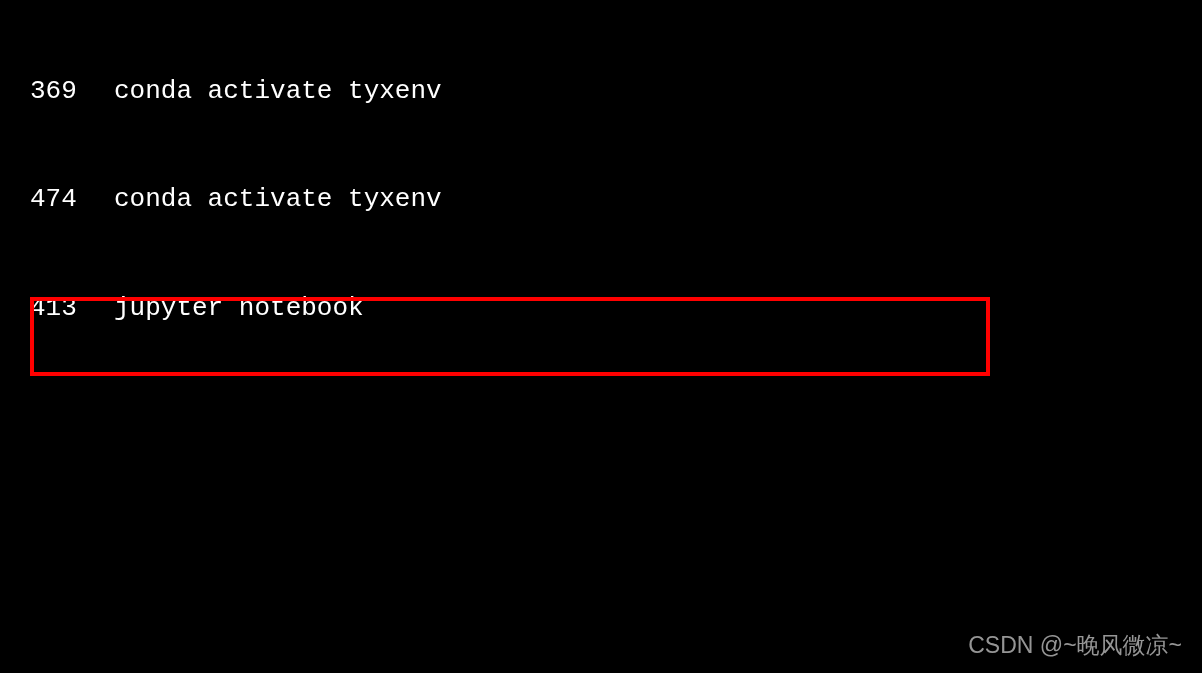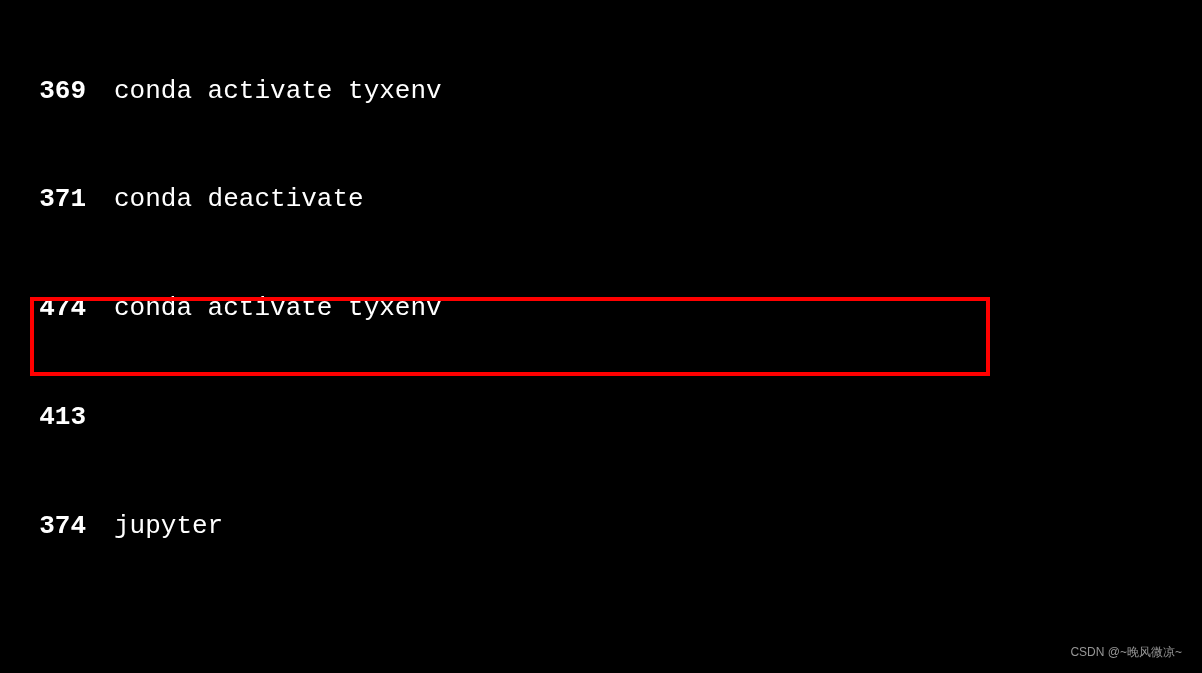--- a/index.html
+++ b/index.html
@@ -22,22 +22,20 @@
     .terminal {
       white-space: pre;
     }
     .line {
       display: flex;
       height: 36px;
       align-items: center;
     }
     .line-num {
       min-width: 56px;
-      text-align: right;
-      font-weight: bold;
     }
     .line-gap {
       width: 28px;
     }
     .line-cmd {
       white-space: pre;
       text-align: right;
     }
     .highlight-box {
       position: absolute;
@@ -47,42 +45,36 @@
       width: 960px;
       height: 79px;
       pointer-events: none;
     }
     .watermark {
       position: absolute;
       bottom: 12px;
       right: 20px;
       color: #b0b0b0;
       font-family: 'Microsoft YaHei', Arial, sans-serif;
-      font-size: 12px;
+      font-size: 23px;
       opacity: 0.85;
     }
   </style>
 </head>
 <body>
 
 <div class="terminal">
   <div class="line">
     <span class="line-num">369</span><span class="line-gap"></span><span class="line-cmd">conda activate tyxenv</span>
   </div>
   <div class="line">
-    <span class="line-num">371</span><span class="line-gap"></span><span class="line-cmd">conda deactivate</span>
-  </div>
-  <div class="line">
     <span class="line-num">474</span><span class="line-gap"></span><span class="line-cmd">conda activate tyxenv</span>
   </div>
   <div class="line">
-    <span class="line-num">413</span><span class="line-gap"></span>
-  </div>
-  <div class="line">
-    <span class="line-num">374</span><span class="line-gap"></span><span class="line-cmd">jupyter</span>
+    <span class="line-num">413</span><span class="line-gap"></span><span class="line-cmd">jupyter notebook</span>
   </div>
   
   
   
   
   
   
   
   
   

